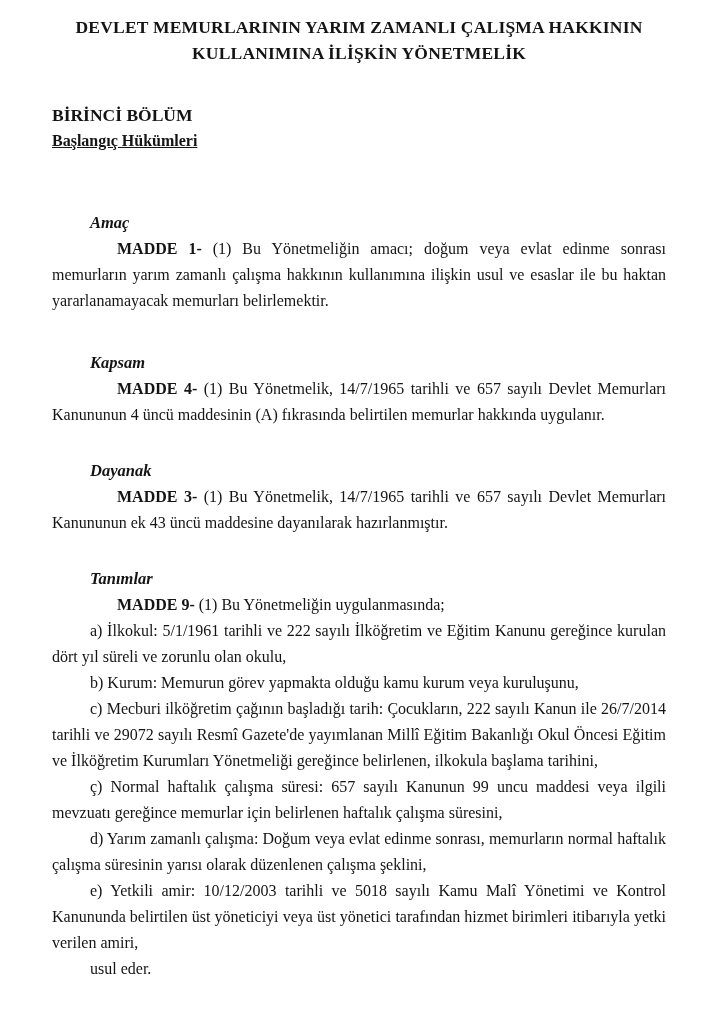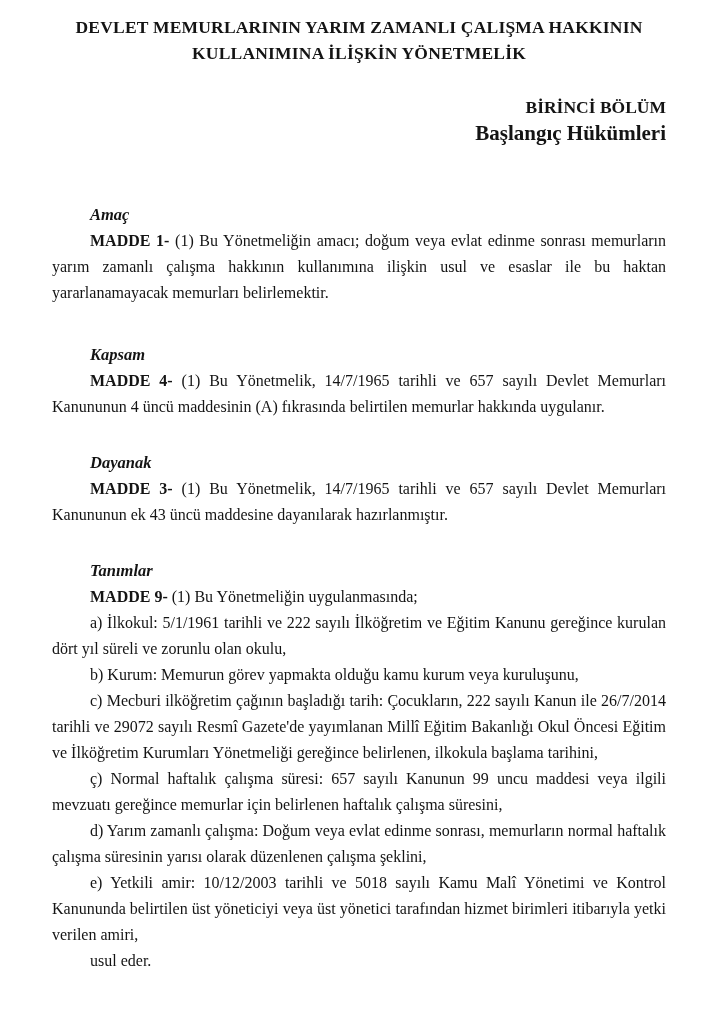--- a/index.html
+++ b/index.html
@@ -18,45 +18,45 @@
     border-radius: 30px;
   }
   .doc-title {
     text-align: center;
     font-weight: 700;
     font-size: 17.5px;
     line-height: 26px;
     letter-spacing: 0.2px;
   }
   .chapter {
-    margin-top: 28px;
-    text-align: right;
+    margin-top: 36px;
+    text-align: left;
     font-weight: 700;
   }
   .chapter-heading   { font-size: 17.5px; line-height: 26px; }
-  .chapter-subheading{ font-size: 21px; line-height: 26px; }
+  .chapter-subheading{ font-size: 16px; line-height: 26px; text-decoration: underline; }
   .section-amac     { margin-top: 56px; }
   .section-kapsam   { margin-top: 36px; }
   .section-dayanak  { margin-top: 30px; }
   .section-tanimlar { margin-top: 30px; }
   .section-heading {
     font-weight: 700;
     font-size: 16.5px;
     line-height: 26px;
     margin: 0 0 0 38px;
     font-style: italic;
   }
   .para {
     margin: 0;
     font-size: 16px;
     line-height: 26px;
     text-align: justify;
     text-indent: 38px;
   }
-  .lead { font-weight: 700; }
+  .lead { font-weight: 700; margin-left: 27px; }
 </style>
 </head>
 <body>
 
 <div class="page">
 
   <div class="doc-title">
     <div>DEVLET MEMURLARININ YARIM ZAMANLI ÇALIŞMA HAKKININ</div>
     <div>KULLANIMINA İLİŞKİN YÖNETMELİK</div>
   </div>

